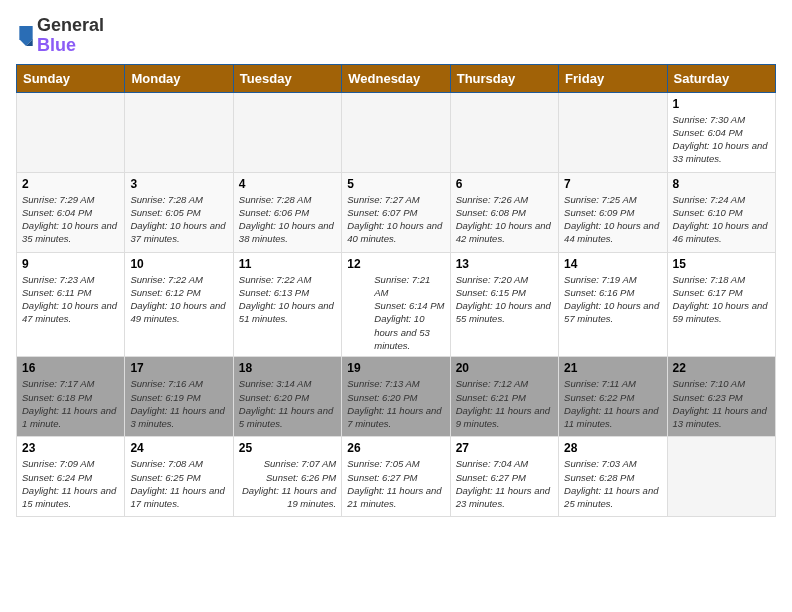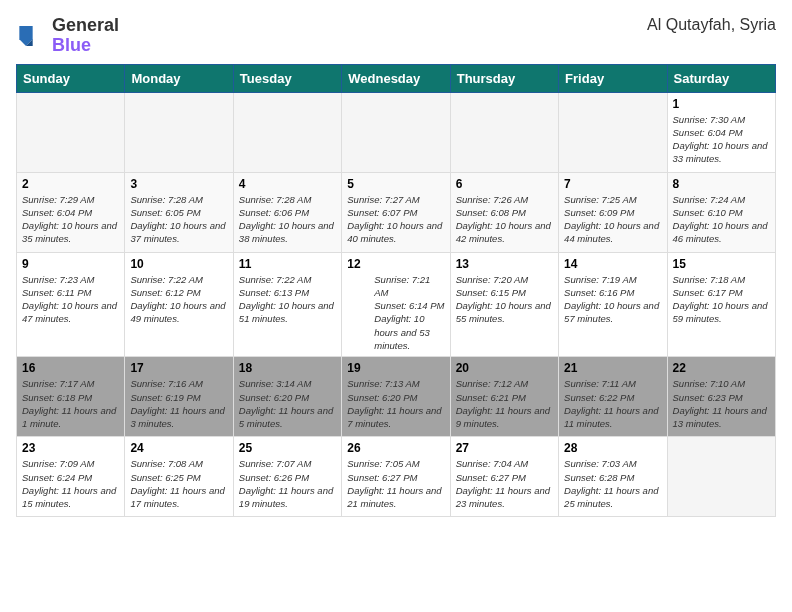--- a/index.html
+++ b/index.html
@@ -12,21 +12,21 @@
     }
     .header {
       display: flex;
       justify-content: space-between;
       align-items: flex-start;
       margin-bottom: 8px;
     }
     .logo {
       display: flex;
       align-items: center;
-      gap: 16px;
+      gap: 1px;
     }
     .logo-text {
       font-size: 18px;
       font-weight: bold;
       line-height: 1.1;
     }
     .logo-general { color: #333; }
     .logo-blue { color: #8b5cf6; }
     .logo-icon {
       width: 20px;
@@ -43,21 +43,21 @@
     .location {
       font-size: 16px;
       color: #333;
     }
     .calendar {
       width: 100%;
       border-collapse: collapse;
       border: 1px solid #ccc;
     }
     .calendar th {
-      background: #0f766e;
+      background: #a16207;
       color: #fff;
       font-size: 13px;
       font-weight: bold;
       padding: 6px 6px;
       text-align: left;
       border: 1px solid #1e5a99;
     }
     .calendar td {
       width: calc(100% / 7);
       vertical-align: top;
@@ -98,21 +98,20 @@
     <svg class="logo-icon" viewBox="0 0 24 28" fill="none" xmlns="http://www.w3.org/2000/svg">
       <polygon points="4,2 20,2 20,18 12,26 4,18" fill="#2a6db5"></polygon>
       <polygon points="12,26 20,18 20,26" fill="#1a4f8a"></polygon>
     </svg>
     <div class="logo-text">
       <div class="logo-general">General</div>
       <div class="logo-blue">Blue</div>
     </div>
   </div>
   <div class="title-block">
-    <div class="location">Al Qutayfah, Syria</div>
   </div>
 </div>
 
 <table class="calendar">
   <thead>
     <tr>
     <th>Sunday</th>
         <th>Monday</th>
         <th>Tuesday</th>
         <th>Wednesday</th>
@@ -276,21 +275,21 @@
 Daylight: 11 hours and 15 minutes.</div>
         </td>
         <td>
           <div class="day-number">24</div>
           <div class="day-info" style="white-space: pre-line;">Sunrise: 7:08 AM
 Sunset: 6:25 PM
 Daylight: 11 hours and 17 minutes.</div>
         </td>
         <td>
           <div class="day-number">25</div>
-          <div class="day-info" style="white-space: pre-line;">Sunrise: 7:07 AM
+          <div class="day-info" style="white-space: pre-line; text-align: right;">Sunrise: 7:07 AM
 Sunset: 6:26 PM
 Daylight: 11 hours and 19 minutes.</div>
         </td>
         <td>
           <div class="day-number">26</div>
           <div class="day-info" style="white-space: pre-line;">Sunrise: 7:05 AM
 Sunset: 6:27 PM
 Daylight: 11 hours and 21 minutes.</div>
         </td>
         <td>

